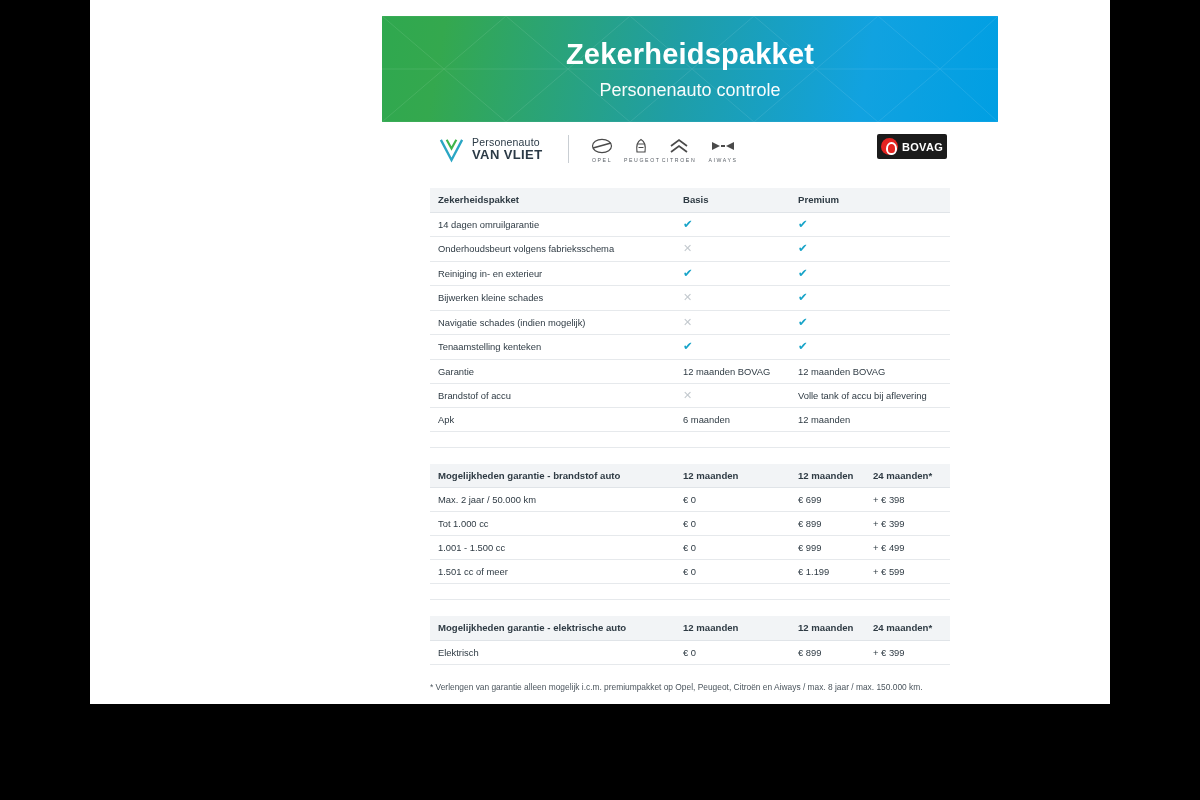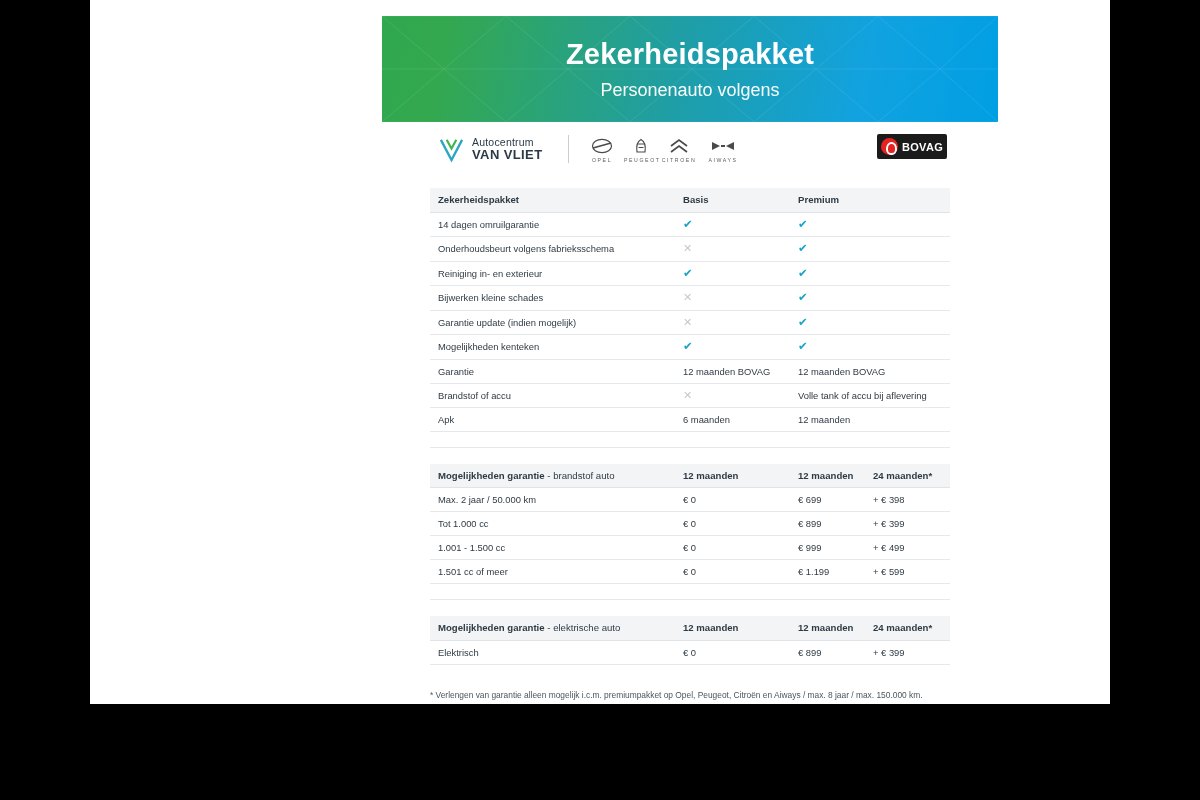--- a/index.html
+++ b/index.html
@@ -131,21 +131,21 @@
     vertical-align: middle;
     height: 22px;
   }
   thead th {
     background: #f2f4f6;
     font-weight: bold;
     font-size: 9.6px;
     border-bottom: 1px solid #e0e4e8;
     height: 24px;
   }
-  thead th .sub { font-weight: normal; }
+  thead th .sub { font-weight: bold; }
   .c-feature { width: 245px; }
   .c-basis { width: 115px; margin-top: 12px; }
   .c-premium { width: 160px; }
   .m-feature { width: 245px; }
   .m-c1 { width: 115px; }
   .m-c2 { width: 75px; }
   .m-c3 { width: 85px; }
   .check {
     color: #16a3c8;
     font-size: 11.5px;
@@ -157,21 +157,21 @@
     line-height: 1;
   }
   .spacer-row td {
     border-bottom: 1px solid #e6e9ec;
     height: 16px;
     padding: 0;
   }
   .gap { height: 16px; }
   .note {
     width: 520px;
-    margin-top: 24px;
+    margin-top: 16px;
     font-size: 8.4px;
     line-height: 1.55;
     color: #4b555d;
   }
   .question {
     width: 520px;
     margin-top: 26px;
     font-size: 9.8px;
     color: #1f2a33;
   }
@@ -185,31 +185,31 @@
   <div class="sheet">
 
     <div class="banner">
       <svg class="mesh" viewBox="0 0 616 106" preserveAspectRatio="none">
         <g stroke="#ffffff" stroke-width="0.7" fill="none" opacity="0.6">
           <path d="M0 0 L62 53 L0 106 M62 53 L124 0 M62 53 L124 106 M124 0 L186 53 L124 106 M186 53 L248 0 M186 53 L248 106 M248 0 L310 53 L248 106 M310 53 L372 0 M310 53 L372 106 M372 0 L434 53 L372 106 M434 53 L496 0 M434 53 L496 106 M496 0 L558 53 L496 106 M558 53 L616 0 M558 53 L616 106"></path>
           <path d="M0 0 H616 M0 106 H616 M0 53 H616"></path>
         </g>
       </svg>
       <div class="banner-title">Zekerheidspakket</div>
-      <div class="banner-sub">Personenauto volgens</div>
+      <div class="banner-sub">Personenauto controle</div>
     </div>
 
     <div class="brandrow">
       <div class="logo-vv">
         <svg class="mark" viewBox="0 0 28 28">
           <path d="M3 4 L14 25 L25 4" fill="none" stroke="#2aa6c4" stroke-width="2.4"></path>
           <path d="M9 4 L14 13 L19 4" fill="none" stroke="#3fb54a" stroke-width="2.2"></path>
         </svg>
         <div class="txt">
-          <div class="l1">Autocentrum</div>
+          <div class="l1">Personenauto</div>
           <div class="l2">VAN VLIET</div>
         </div>
       </div>
       <div class="divider-v"></div>
 
       <div class="oem" style="left:200px;width:40px;">
         <svg class="glyph" viewBox="0 0 40 16">
           <ellipse cx="20" cy="8" rx="9.5" ry="6.6" fill="none" stroke="#4a4a4a" stroke-width="1.2"></ellipse>
           <path d="M11 10 L29 5" stroke="#4a4a4a" stroke-width="1.6"></path>
         </svg>
@@ -272,26 +272,26 @@
               <td class="c-feature">Reiniging in- en exterieur</td>
               <td class="c-basis"><span class="check">✔</span></td>
               <td class="c-premium"><span class="check">✔</span></td>
             </tr>
             <tr>
               <td class="c-feature">Bijwerken kleine schades</td>
               <td class="c-basis"><span class="cross">✕</span></td>
               <td class="c-premium"><span class="check">✔</span></td>
             </tr>
             <tr>
-              <td class="c-feature">Garantie update (indien mogelijk)</td>
+              <td class="c-feature">Navigatie schades (indien mogelijk)</td>
               <td class="c-basis"><span class="cross">✕</span></td>
               <td class="c-premium"><span class="check">✔</span></td>
             </tr>
             <tr>
-              <td class="c-feature">Mogelijkheden kenteken</td>
+              <td class="c-feature">Tenaamstelling kenteken</td>
               <td class="c-basis"><span class="check">✔</span></td>
               <td class="c-premium"><span class="check">✔</span></td>
             </tr>
             <tr>
               <td class="c-feature">Garantie</td>
               <td class="c-basis"><span>12 maanden BOVAG</span></td>
               <td class="c-premium"><span>12 maanden BOVAG</span></td>
             </tr>
             <tr>
               <td class="c-feature">Brandstof of accu</td>

